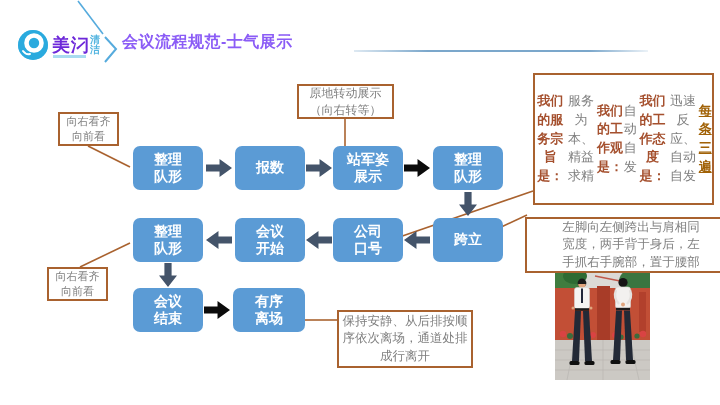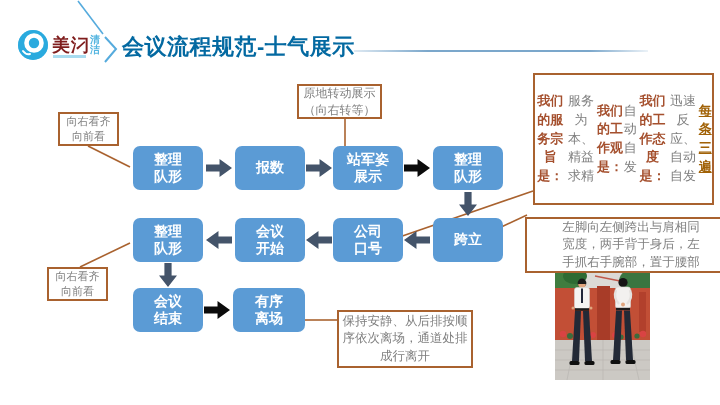--- a/index.html
+++ b/index.html
@@ -2,25 +2,25 @@
 <html><head>
 <meta charset="utf-8">
 <style>
   html,body{margin:0;padding:0;background:#e9e9e9;}
   .slide{
     position:relative;width:720px;height:405px;margin:0 auto;background:#ffffff;
     font-family:"Liberation Sans","DejaVu Sans",sans-serif;overflow:hidden;
   }
   
   .logo-svg{position:absolute;left:14px;top:26px;}
-  .logo-text{position:absolute;left:52px;top:33px;font-size:18px;font-weight:bold;color:#7f1d1d;letter-spacing:1px;}
+  .logo-text{position:absolute;left:52px;top:33px;font-size:18px;font-weight:bold;color:#6d28d9;letter-spacing:1px;}
   .logo-suffix{position:absolute;left:90px;top:35px;width:10px;font-size:10px;line-height:10px;color:#53B5E0;font-weight:bold;}
   .logo-underbar{position:absolute;left:53px;top:55px;width:33px;height:3px;background:#A8DCF0;}
   .header-deco{position:absolute;left:68px;top:0;}
-  .page-title{position:absolute;left:122px;top:32px;font-size:22px;font-weight:bold;color:#0369a1;letter-spacing:0.5px;}
+  .page-title{position:absolute;left:122px;top:32px;font-size:16px;font-weight:bold;color:#8b5cf6;letter-spacing:0.5px;}
   .title-rule{position:absolute;left:354px;top:50px;width:294px;height:2px;
     background:linear-gradient(to right,rgba(123,167,203,.25),#7BA7CB 25%,#7BA7CB 80%,rgba(123,167,203,.15));}
   
   .connector-layer{position:absolute;left:0;top:0;z-index:1;}
   
   .flowbox{
     position:absolute;width:70px;height:44px;background:#5B9BD5;border-radius:7px;
     color:#fff;font-weight:bold;font-size:14px;line-height:1.25;text-align:center;
     display:flex;align-items:center;justify-content:center;white-space:pre-line;z-index:2;
   }
@@ -34,21 +34,21 @@
   .arrow.slate{background:#44546A;}
   .arrow.black{background:#0B0B0B;}
   
   .callout{
     position:absolute;background:#fff;border:2px solid #A9622F;color:#7F7F7F;
     text-align:center;white-space:pre-line;display:flex;align-items:center;justify-content:center;
     z-index:3;box-sizing:border-box;
   }
   .co-left1{left:58px;top:112px;width:61px;height:34px;font-size:11px;line-height:1.35;}
   .co-left2{left:47px;top:267px;width:61px;height:34px;font-size:11px;line-height:1.35;}
-  .co-top{left:297px;top:84px;width:85px;height:35px;font-size:12px;line-height:1.35;}
+  .co-top{left:297px;top:84px;width:97px;height:35px;font-size:12px;line-height:1.35;}
   .co-bottom{left:337px;top:310px;width:136px;height:58px;font-size:12.5px;line-height:1.4;}
   .co-stance{left:525px;top:217px;width:212px;height:56px;font-size:12.5px;line-height:1.4;}
   .co-slogan{left:533px;top:73px;width:181px;height:132px;font-size:13px;line-height:1.44;flex-direction:row;}
   .co-slogan .em{color:#A5502E;font-weight:bold;}
   .co-slogan .plain{color:#7F7F7F;}
   .co-slogan .em-underline{color:#a16207;font-weight:bold;text-decoration:underline;}
   
   .photo{position:absolute;left:555px;top:272px;width:95px;height:108px;z-index:2;}
 </style>
 </head>

